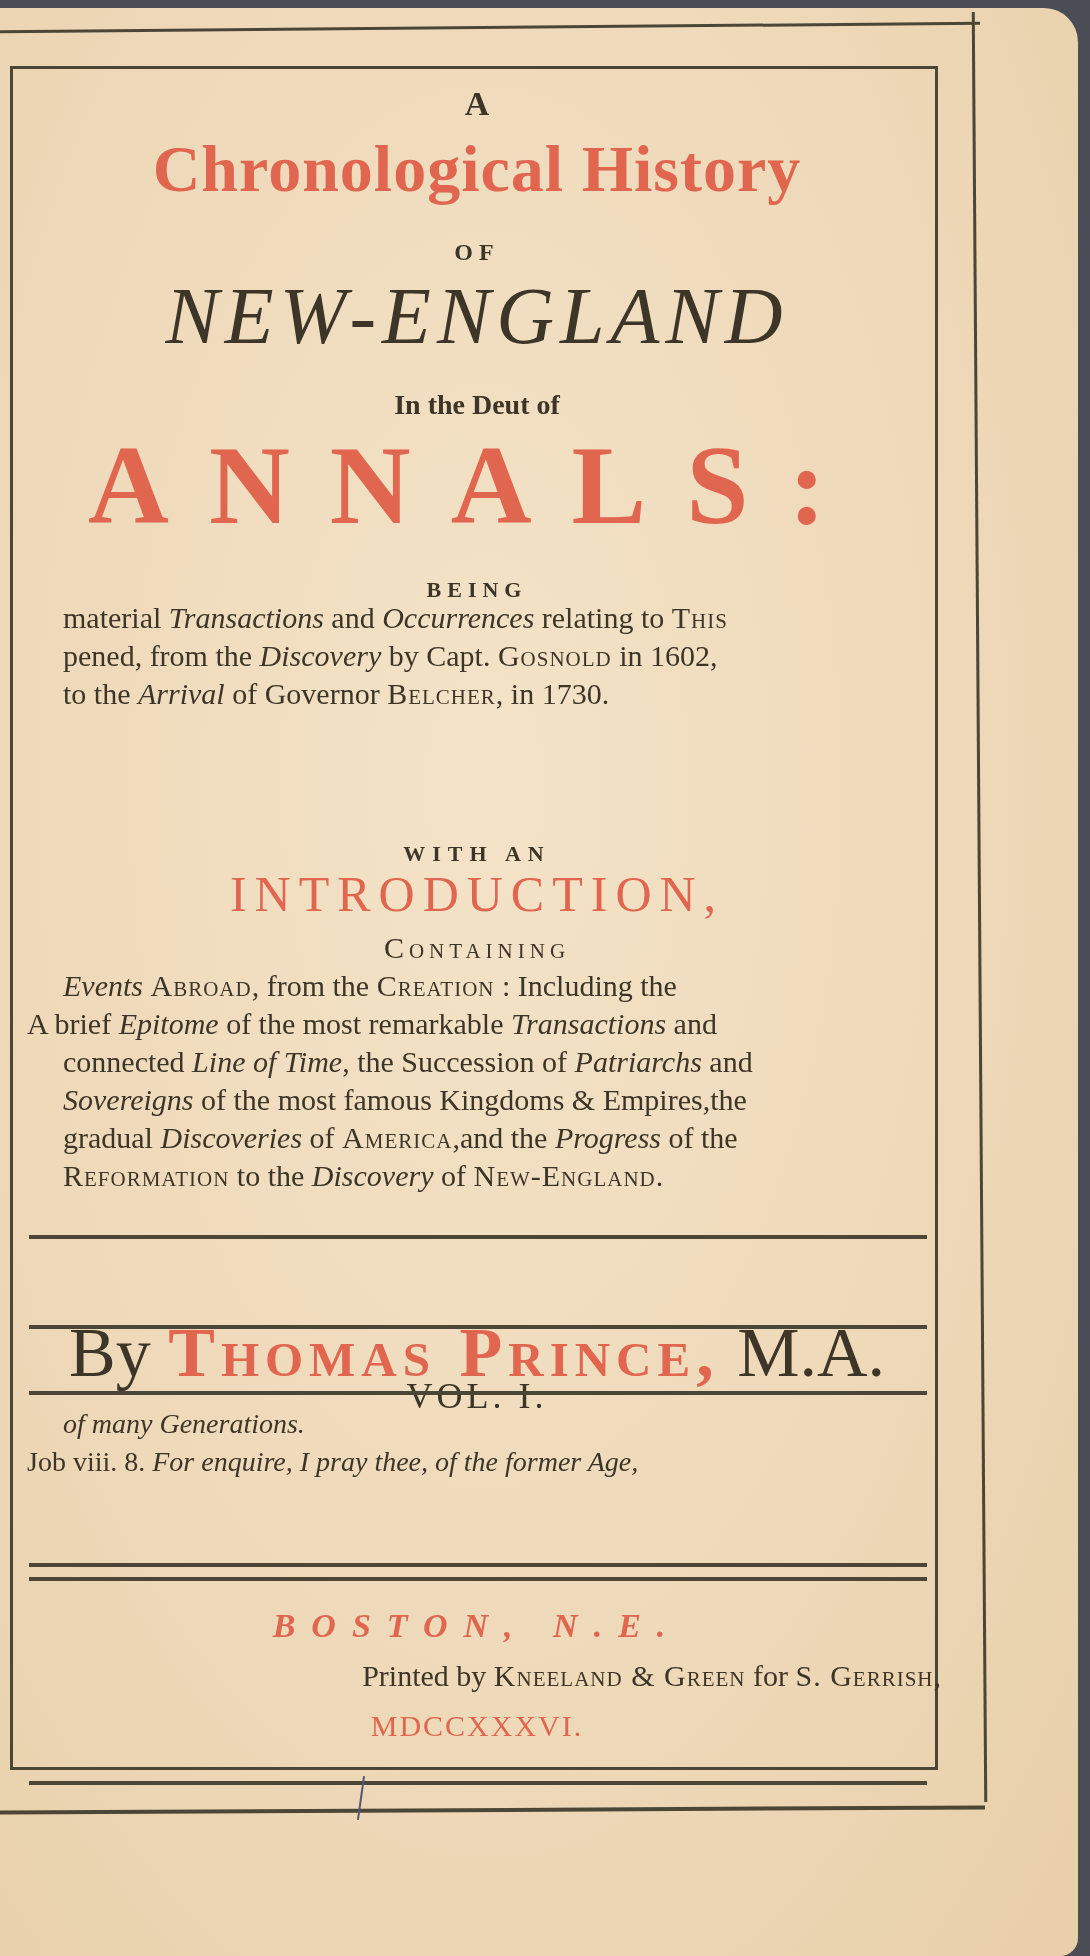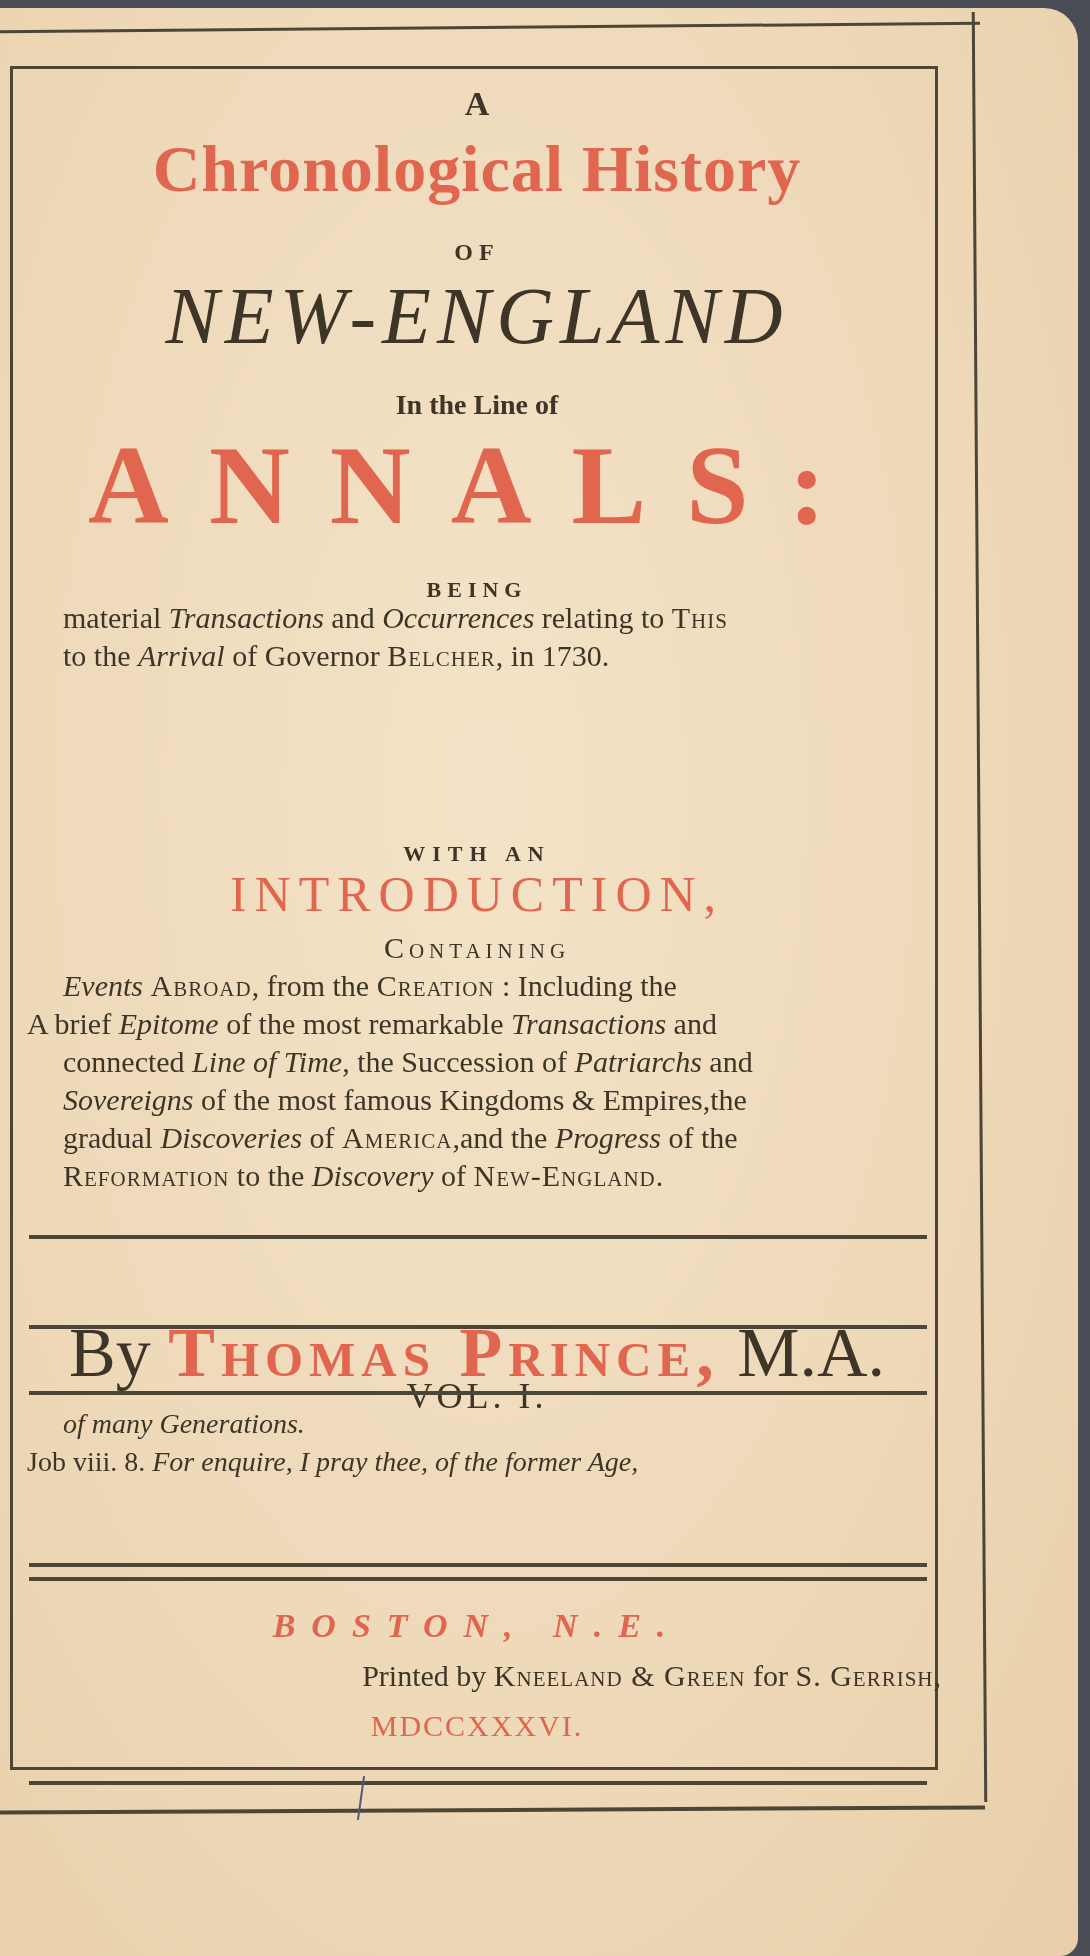--- a/index.html
+++ b/index.html
@@ -79,26 +79,27 @@
   <div class="outer-rule-top"></div>
   <div class="outer-rule-right"></div>
   <div class="outer-rule-bottom"></div>
 
   <div class="frame">
     <div class="content">
       <div class="line-a ink">A</div>
       <div class="line-title red">Chronological History</div>
       <div class="line-of ink">OF</div>
       <div class="line-ne ink">NEW-ENGLAND</div>
-      <div class="line-form ink">In the Line of</div>
+      <div class="line-form ink">In the Deut of</div>
       <div class="line-annals red">ANNALS:</div>
       <div class="line-being ink">BEING</div>
 
       <div class="para p1 ink">
         <span class="ln indent"><span>material </span><i>Transactions</i><span> and </span><i>Occurrences</i><span> relating to </span><span class="sc">This</span></span>
+        <span class="ln indent"><span>pened, from the </span><i>Discovery</i><span> by Capt. </span><span class="sc">Gosnold</span><span> in 1602,</span></span>
         <span class="ln indent"><span>to the </span><i>Arrival</i><span> of Governor </span><span class="sc">Belcher</span><span>, in 1730.</span></span>
       </div>
 
       <div class="line-with ink">WITH AN</div>
       <div class="line-intro red">INTRODUCTION,</div>
       <div class="line-cont ink sc">Containing</div>
 
       <div class="para p2 ink">
         <span class="ln indent"><i>Events</i><span> </span><span class="sc">Abroad</span><span>, from the </span><span class="sc">Creation</span><span> : Including the</span></span>
         <span class="ln"><span>A brief </span><i>Epitome</i><span> of the most remarkable </span><i>Transactions</i><span> and</span></span>

